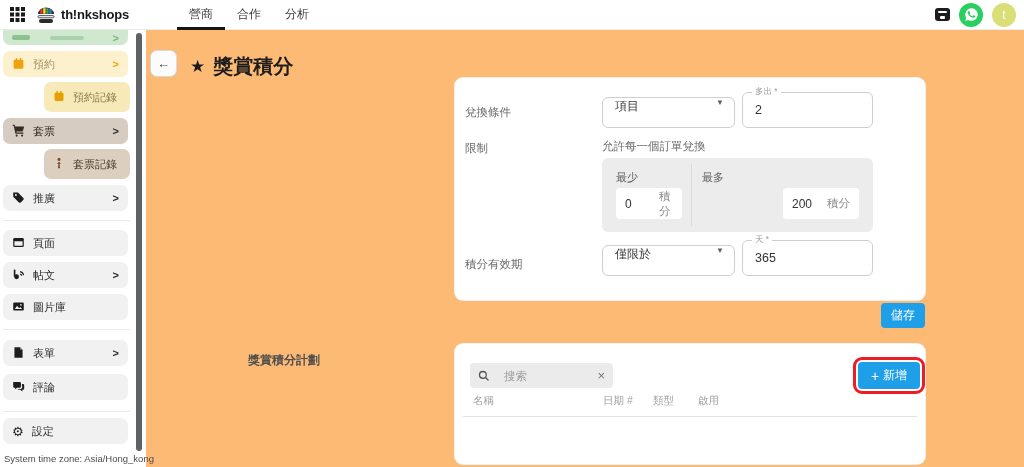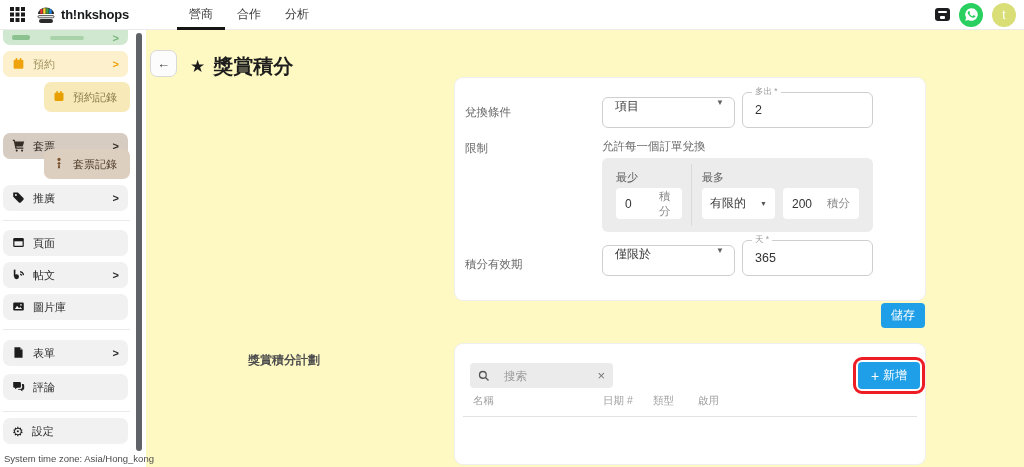--- a/index.html
+++ b/index.html
@@ -1,19 +1,19 @@
 <!DOCTYPE html>
 <html><head>
 <meta charset="utf-8">
 <style>
   * { margin:0; padding:0; box-sizing:border-box; }
   html,body { background:#ddd; }
   .screen {
     position:relative; width:1024px; height:467px; overflow:hidden;
-    background:#fef9c3; font-family:"Liberation Sans","DejaVu Sans",sans-serif;text-decoration:underline;
+    background:#fdba74; font-family:"Liberation Sans","DejaVu Sans",sans-serif;text-decoration:underline;
   }
   
   .topbar { position:absolute; top:0; left:0; right:0; height:30px; background:#fff;
             border-bottom:1px solid #ebebeb; display:flex; align-items:center; z-index:9; }
   .tb-grid { margin-left:10px; width:16px; height:16px; display:flex; cursor:pointer; }
   .tb-logo { display:flex; align-items:center; gap:5px; margin-left:10px; }
   .tb-brand { font-size:13px; font-weight:700; color:#17181a; letter-spacing:-0.2px; }
   .tb-nav { display:flex; margin-left:48px; height:30px; }
   .tb-nav-item { display:flex; align-items:center; padding:0 12px; font-size:12px; color:#3c3c3c; cursor:pointer; }
   .tb-nav-item.active { border-bottom:3px solid #151515; padding-top:3px; }
@@ -31,21 +31,21 @@
   .pill .chev { margin-left:auto; font-size:11px; font-weight:700; }
   .pill svg, .pill .uicon { flex:0 0 auto; }
   .pill.sub { left:44px; width:86px; height:30px; }
   .p-greencut { top:0; height:15px; background:#cfe8cf; border-radius:0 0 7px 7px; color:#79b67b; overflow:hidden; }
   .p-greencut .stub { width:18px; height:5px; border-radius:2px; background:#8cc28f; }
   .p-greencut .stub2 { width:34px; height:4px; border-radius:2px; background:#a9d2ab; margin-left:12px; }
   .p-yellow  { background:#fcf1cc; color:#a08f5d; }
   .p-yellow  .ic { color:#eea30c; } .p-yellow .chev { color:#eea30c; }
   .p-yellow2 { background:#f7eab8; color:#8a7b4c; }
   .p-yellow2 .ic { color:#e8a000; }
-  .p-taupe   { background:#d7ccc2; color:#332d26;margin-top:15px; }
+  .p-taupe   { background:#d7ccc2; color:#332d26; }
   .p-taupe   .ic { color:#332d26; } .p-taupe .chev { color:#332d26; }
   .p-taupe2  { background:#ddcfbf; color:#4e3d2a;text-align:right; }
   .p-taupe2  .ic { color:#7a5230; }
   .p-gray    { background:#f1f1f1; color:#2c2c2c; }
   .p-gray    .ic { color:#1d1d1d; } .p-gray .chev { color:#2c2c2c; }
   .sb-div { position:absolute; left:3px; width:127px; height:1px; background:#e9e9e9; }
   .sb-scrollbar { position:absolute; left:136px; top:3px; width:6px; height:418px; background:#5f6368; border-radius:3px; cursor:grab; }
   .sb-footer { position:absolute; left:4px; bottom:3px; font-size:9.5px; color:#4b4b4b; white-space:nowrap;text-align:center; }
   
   .back-btn { position:absolute; left:150px; top:50px; width:27px; height:27px; background:#fcfcfc;
@@ -302,24 +302,20 @@
     <span class="flabel" style="top:63px">限制</span>
     <span class="hint" style="left:147px; top:61px">允許每一個訂單兌換</span>
     <div class="panel">
       <span class="plabel" style="left:14px; top:12px">最少</span>
       <div class="pinput" style="left:14px; top:30px; width:66px">
         <input value="0" style="">
         <span class="unit">積分</span>
       </div>
       <span class="vdiv"></span>
       <span class="plabel" style="left:100px; top:12px">最多</span>
-      <div class="pselect" style="left:100px; top:30px; width:73px">
-        <span>有限的</span>
-        <span class="caret">▼</span>
-      </div>
       <div class="pinput" style="left:181px; top:30px; width:76px">
         <input value="200" style="">
         <span class="unit">積分</span>
       </div>
     </div>
 
     <span class="flabel" style="top:179px">積分有效期</span>
     <div class="select" style="left:147px; top:167px; width:133px; height:31px">
       <span>僅限於</span>
       <span class="caret">▼</span>

